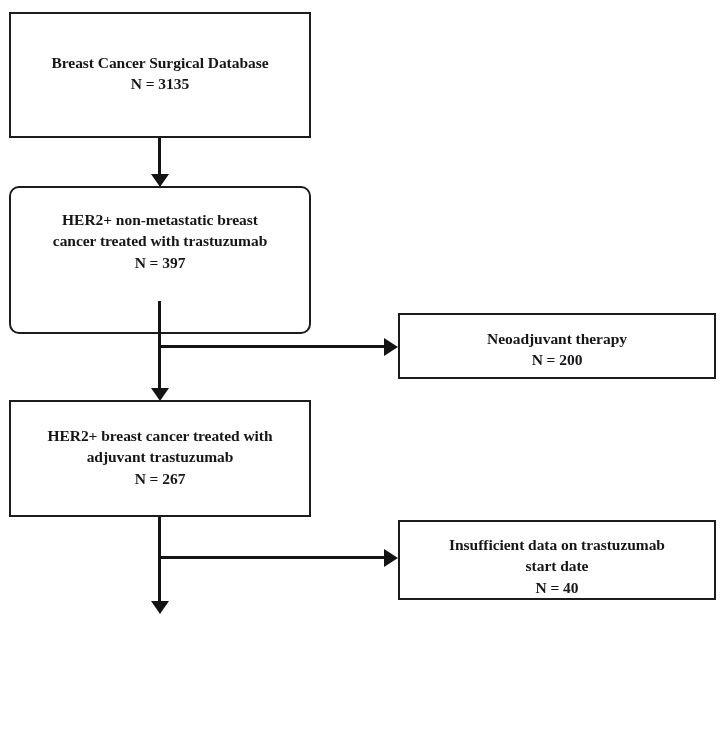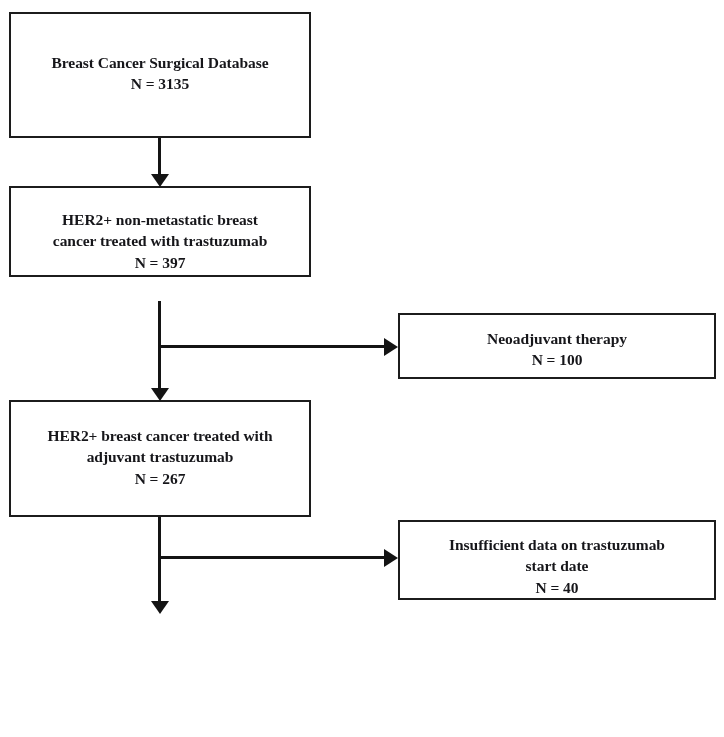--- a/index.html
+++ b/index.html
@@ -41,21 +41,21 @@
     white-space: pre-line;
     width: 100%;
     padding: 0 6px;
     box-sizing: border-box;
   }
 
   
   #box-database   { left: 9px;  top: 12px;  width: 302px; height: 126px; }
   #box-database .box-text   { margin-top: 38px; }
 
-  #box-her2-nonmeta { left: 9px; top: 186px; width: 302px; height: 91px; }
+  #box-her2-nonmeta { left: 9px; top: 186px; width: 302px; height: 148px; border-radius: 10px; }
   #box-her2-nonmeta .box-text { margin-top: 21px; }
 
   #box-adjuvant   { left: 9px;  top: 400px; width: 302px; height: 117px; }
   #box-adjuvant .box-text   { margin-top: 23px; }
 
   #box-complete   { left: 9px;  top: 613px; width: 302px; height: 117px; }
   #box-complete .box-text   { margin-top: 17px; }
 
   
   .flow-box.exclusion { border-width: 2px; }
@@ -122,21 +122,21 @@
 
   <div class="flow-box" id="box-adjuvant">
     <div class="box-text">HER2+ breast cancer treated with
 adjuvant trastuzumab
 N = 267</div>
   </div>
 
 
   <div class="flow-box exclusion" id="box-neoadjuvant">
     <div class="box-text">Neoadjuvant therapy
-N = 100</div>
+N = 200</div>
   </div>
 
   <div class="flow-box exclusion" id="box-insufficient">
     <div class="box-text">Insufficient data on trastuzumab
 start date
 N = 40</div>
   </div>
 
   <div class="conn v-line" id="trunk-1"></div>
   <div class="conn v-line" id="trunk-2"></div>

